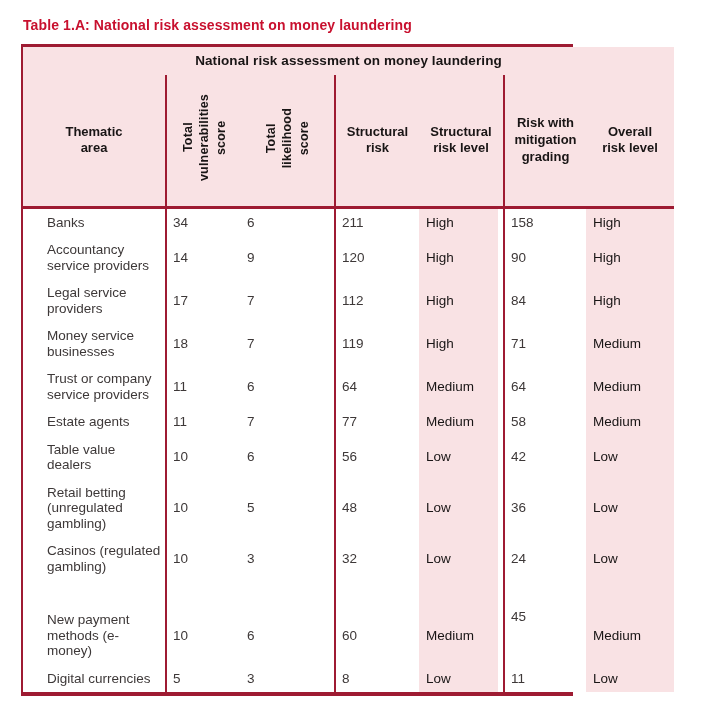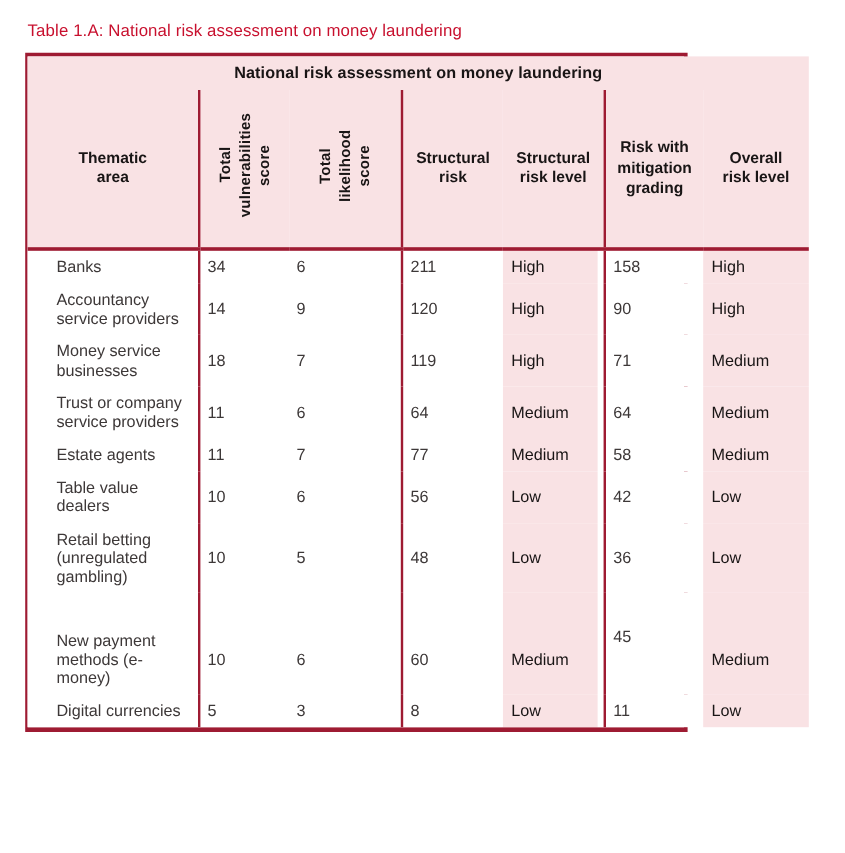--- a/index.html
+++ b/index.html
@@ -8,21 +8,21 @@
     --pink-bg:#f9e2e4;
     --ink:#191515;
     --body-ink:#3d3838;
   }
   *{box-sizing:border-box;}
   html,body{margin:0;padding:0;background:#fff;}
   body{font-family:"Liberation Sans",sans-serif;}
   .page{position:relative;width:704px;height:711px;background:#ffffff;overflow:hidden;}
   .caption{
     position:absolute;left:23px;top:17px;
-    font-size:14px;font-weight:normal;color:var(--accent-red);
+    font-size:14px;font-weight:bold;color:var(--accent-red);
     letter-spacing:0.1px;
   }
   .tablewrap{
     position:absolute;left:21px;top:44px;width:552px;
     border-style:solid;border-color:var(--border-red);
     border-width:3px 3px 4px 2px;
     background:#fff;
   }
   table{border-collapse:collapse;table-layout:fixed;width:651px;}
   col.c1{width:143px;} col.c2{width:75px;} col.c3{width:94px;}
@@ -118,20 +118,30 @@
             <td class="c-area gsep">Accountancy
 service providers</td>
             <td class="c-num">14</td>
             <td class="c-num gsep">9</td>
             <td class="c-num">120</td>
             <td class="c-level pinkgap gsep">High</td>
             <td class="c-num">90</td>
             <td class="c-level pink">High</td>
           </tr>
           <tr>
+            <td class="c-area gsep">Legal service
+providers</td>
+            <td class="c-num">17</td>
+            <td class="c-num gsep">7</td>
+            <td class="c-num">112</td>
+            <td class="c-level pinkgap gsep">High</td>
+            <td class="c-num">84</td>
+            <td class="c-level pink">High</td>
+          </tr>
+          <tr>
             <td class="c-area gsep">Money service
 businesses</td>
             <td class="c-num">18</td>
             <td class="c-num gsep">7</td>
             <td class="c-num">119</td>
             <td class="c-level pinkgap gsep">High</td>
             <td class="c-num">71</td>
             <td class="c-level pink">Medium</td>
           </tr>
           <tr>
@@ -164,20 +174,30 @@
           </tr>
           <tr>
             <td class="c-area gsep">Retail betting
 (unregulated
 gambling)</td>
             <td class="c-num">10</td>
             <td class="c-num gsep">5</td>
             <td class="c-num">48</td>
             <td class="c-level pinkgap gsep">Low</td>
             <td class="c-num">36</td>
+            <td class="c-level pink">Low</td>
+          </tr>
+          <tr>
+            <td class="c-area gsep">Casinos (regulated
+gambling)</td>
+            <td class="c-num">10</td>
+            <td class="c-num gsep">3</td>
+            <td class="c-num">32</td>
+            <td class="c-level pinkgap gsep">Low</td>
+            <td class="c-num">24</td>
             <td class="c-level pink">Low</td>
           </tr>
           <tr class="spacer">
             <td class="c-area gsep"></td>
             <td class="c-num"></td>
             <td class="c-num gsep"></td>
             <td class="c-num"></td>
             <td class="c-level pinkgap gsep"></td>
             <td class="c-num"></td>
             <td class="c-level pink"></td>

